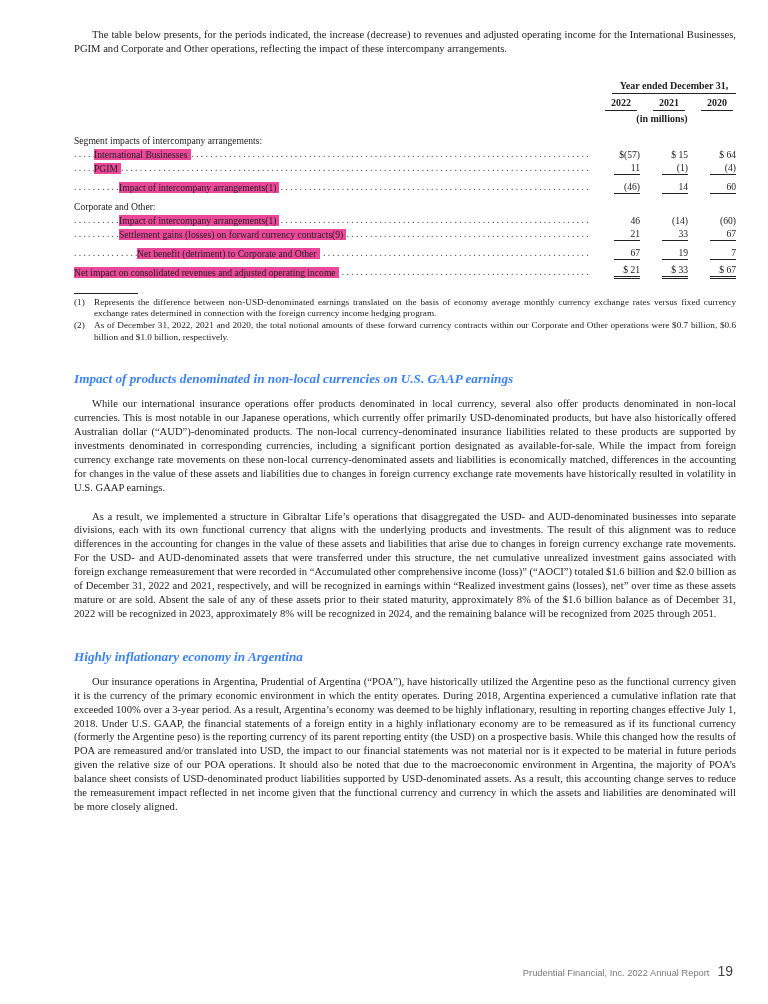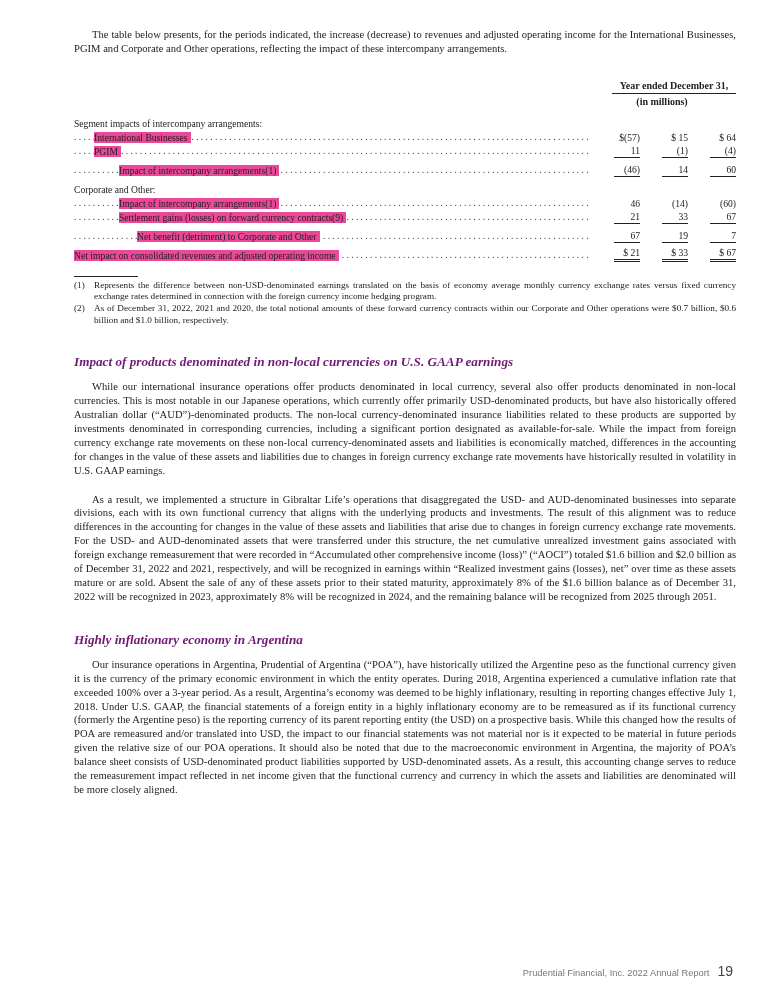--- a/index.html
+++ b/index.html
@@ -33,38 +33,47 @@
   .cell-dd span { border-bottom: 3px double #222; display: inline-block; min-width: 26px; text-align: right; }
   .row td { height: 14px; }
   .row.tall td { height: 19px; }
   .section-gap td { height: 8px; }
 
   .fn-rule { width: 64px; border-top: 1px solid #222; margin-top: 14px; margin-bottom: 3px; }
   .fn { font-size: 9.2px; line-height: 11.6px; display: flex; text-align: justify; }
   .fn .mk { width: 20px; flex: none; }
   .fn .tx { flex: 1; }
 
-  h2 { font-family: "Liberation Serif", serif; font-style: italic; font-weight: bold; font-size: 13.2px; margin: 28px 0 10px 0; color: #701a75; }
+  h2 { font-family: "Liberation Serif", serif; font-style: italic; font-weight: bold; font-size: 13.2px; margin: 28px 0 10px 0; color: #3b82f6; }
   .para2 { margin-top: 15px; }
 
   .footer { position: absolute; right: 35px; top: 963px; font-family: "Liberation Sans", "DejaVu Sans", sans-serif; color: #777; font-size: 9.3px; }
   .footer .pg { font-size: 14px; color: #444; margin-left: 8px; }
 </style>
 </head>
 <body>
 
 <div class="page">
 
   <p class="intro">The table below presents, for the periods indicated, the increase (decrease) to revenues and adjusted operating income for the International Businesses, PGIM and Corporate and Other operations, reflecting the impact of these intercompany arrangements.</p>
 
   <table class="fin-table">
     <tbody>
         <tr>
       <td></td>
       <td colspan="6" class="hdr-top"><span>Year ended December 31,</span></td>
+    </tr>
+    <tr>
+      <td></td>
+      <td class="sp"></td>
+      <td class="hdr-year num"><span>2022</span></td>
+      <td class="gap"></td>
+      <td class="hdr-year num"><span>2021</span></td>
+      <td class="gap"></td>
+      <td class="hdr-year num"><span>2020</span></td>
     </tr>
     <tr>
       <td></td>
       <td colspan="6" class="hdr-units">(in millions)</td>
     </tr>
     <tr class="section-gap">
           <td colspan="7"></td>
         </tr>
 
     <tr class="row">

